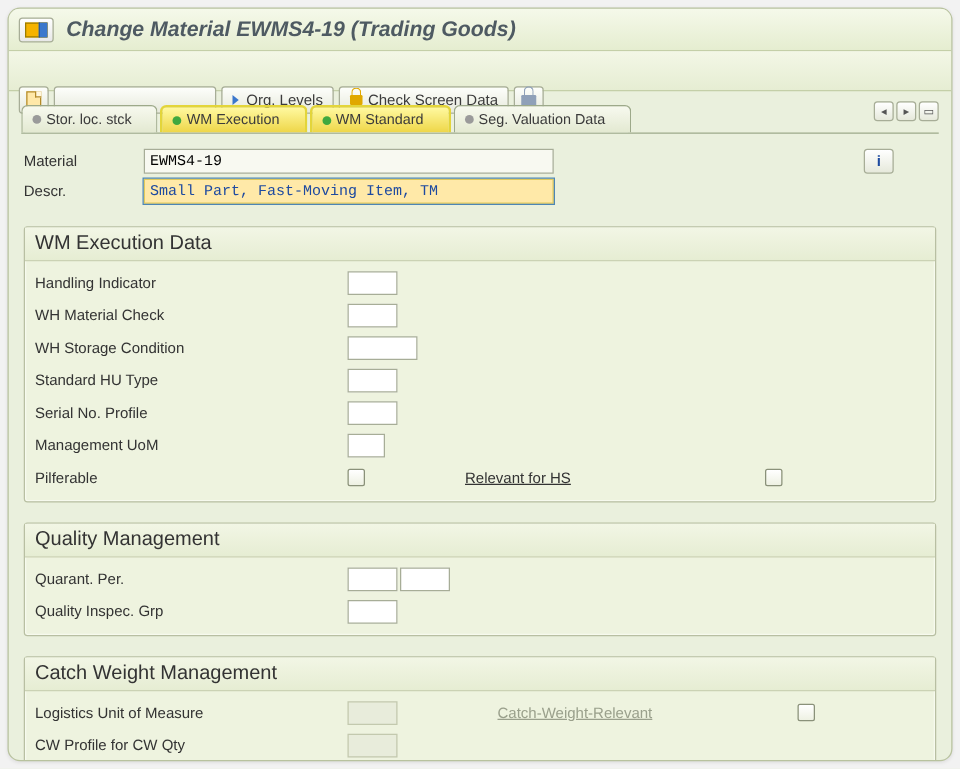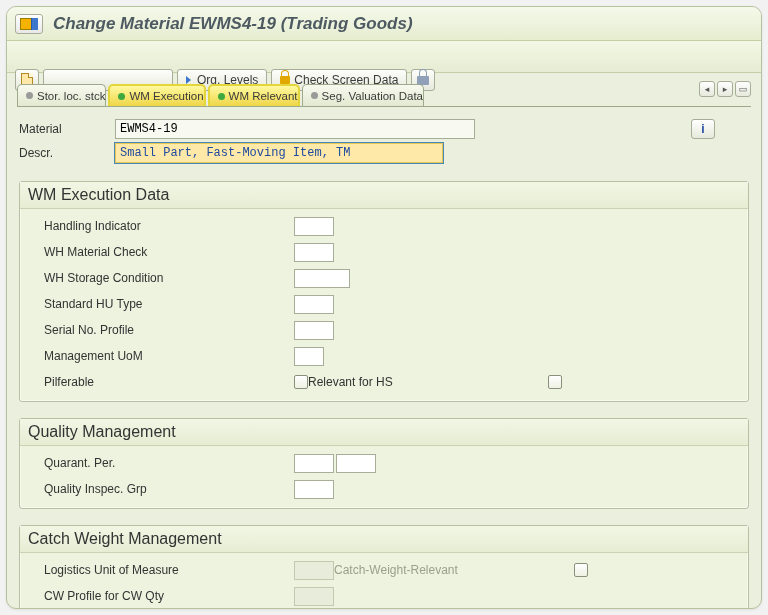--- a/index.html
+++ b/index.html
@@ -85,21 +85,21 @@
     display: flex; align-items: flex-end;
     border-bottom: 1px solid #9da98a;
     position: relative;
   }
   .tab {
     height: 22px;
     border: 1px solid #9da98a;
     border-bottom: none;
     border-radius: 5px 5px 0 0;
     background: linear-gradient(#f7f9ef,#e3e9d1);
-    padding: 0 0 0 8px;
+    padding: 0 20px 0 8px;
     margin-right: 2px;
     display: inline-flex; align-items: center; gap: 4px;
     cursor: pointer;
     font-size: 11.5px;
     color: #3b3b3b;
   }
   .tab.highlight {
     border-color: #e3d53a;
     border-width: 2px;
     background: linear-gradient(#fff9a0,#eed648);
@@ -154,34 +154,34 @@
     background: #eef3df;
     box-shadow: inset 0 0 0 1px #f7faee;
   }
   .group-title {
     padding: 4px 8px;
     font-size: 16px;
     color: #333;
     border-bottom: 1px solid #cbd2b4;
     background: linear-gradient(#f2f6e5,#e6edd3);
   }
-  .group-body { padding: 4px 8px 6px 24px; }
+  .group-body { padding: 4px 8px 6px 8px; }
   .frow { display:flex; align-items:center; height:26px; }
   .frow .lab { width: 250px; color:#333; }
   .sinp {
     height:19px; border:1px solid #a7ad97; background:#fff; padding:0 4px;
     font-size:12px;
   }
   .sinp.dis { background:#e8ecdb; border-color:#c3c9ae; }
   .w40{width:40px}.w56{width:56px}.w36{width:30px}
   .chk {
     width:14px;height:14px;border:1px solid #8a917a;background:linear-gradient(#fff,#eef1e3);border-radius:2px;
     display:inline-block;
   }
-  .mid-label { width: 240px; color:#333; }
+  .mid-label { margin-left: 80px; width: 240px; color:#333;text-decoration:underline; }
   .mid-label.disabled{ color:#9aa08c; }
 </style>
 </head>
 <body>
 
 <div class="window">
 
   <div class="titlebar">
     <div class="icon-box">
         <div class="sap-icon"></div>
@@ -211,38 +211,38 @@
     <div class="tab">
       <span class="dot grey"></span>
       <span>Stor. loc. stck</span>
     </div>
     <div class="tab highlight">
       <span class="dot green"></span>
       <span>WM Execution</span>
     </div>
     <div class="tab highlight">
       <span class="dot green"></span>
-      <span>WM Relevant</span>
+      <span>WM Standard</span>
     </div>
     <div class="tab">
       <span class="dot grey"></span>
       <span>Seg. Valuation Data</span>
     </div>
     <div class="tabnav">
       <div class="navbtn">◂</div>
       <div class="navbtn">▸</div>
       <div class="navbtn">▭</div>
     </div>
   </div>
 
   <div class="content">
 
     <div class="row">
       <label class="f-label">Material</label>
-      <input class="inp ro" style="width: 360px;" readonly="" value="EWMS4-19">
+      <input class="inp ro" style="width: 328px;" readonly="" value="EWMS4-19">
       <div class="info-btn">
           <span>i</span>
         </div>
     </div>
     <div class="row">
       <label class="f-label">Descr.</label>
       <input class="inp highlight" style="width: 328px;" value="Small Part, Fast-Moving Item, TM">
     </div>
 
     <div class="group">

